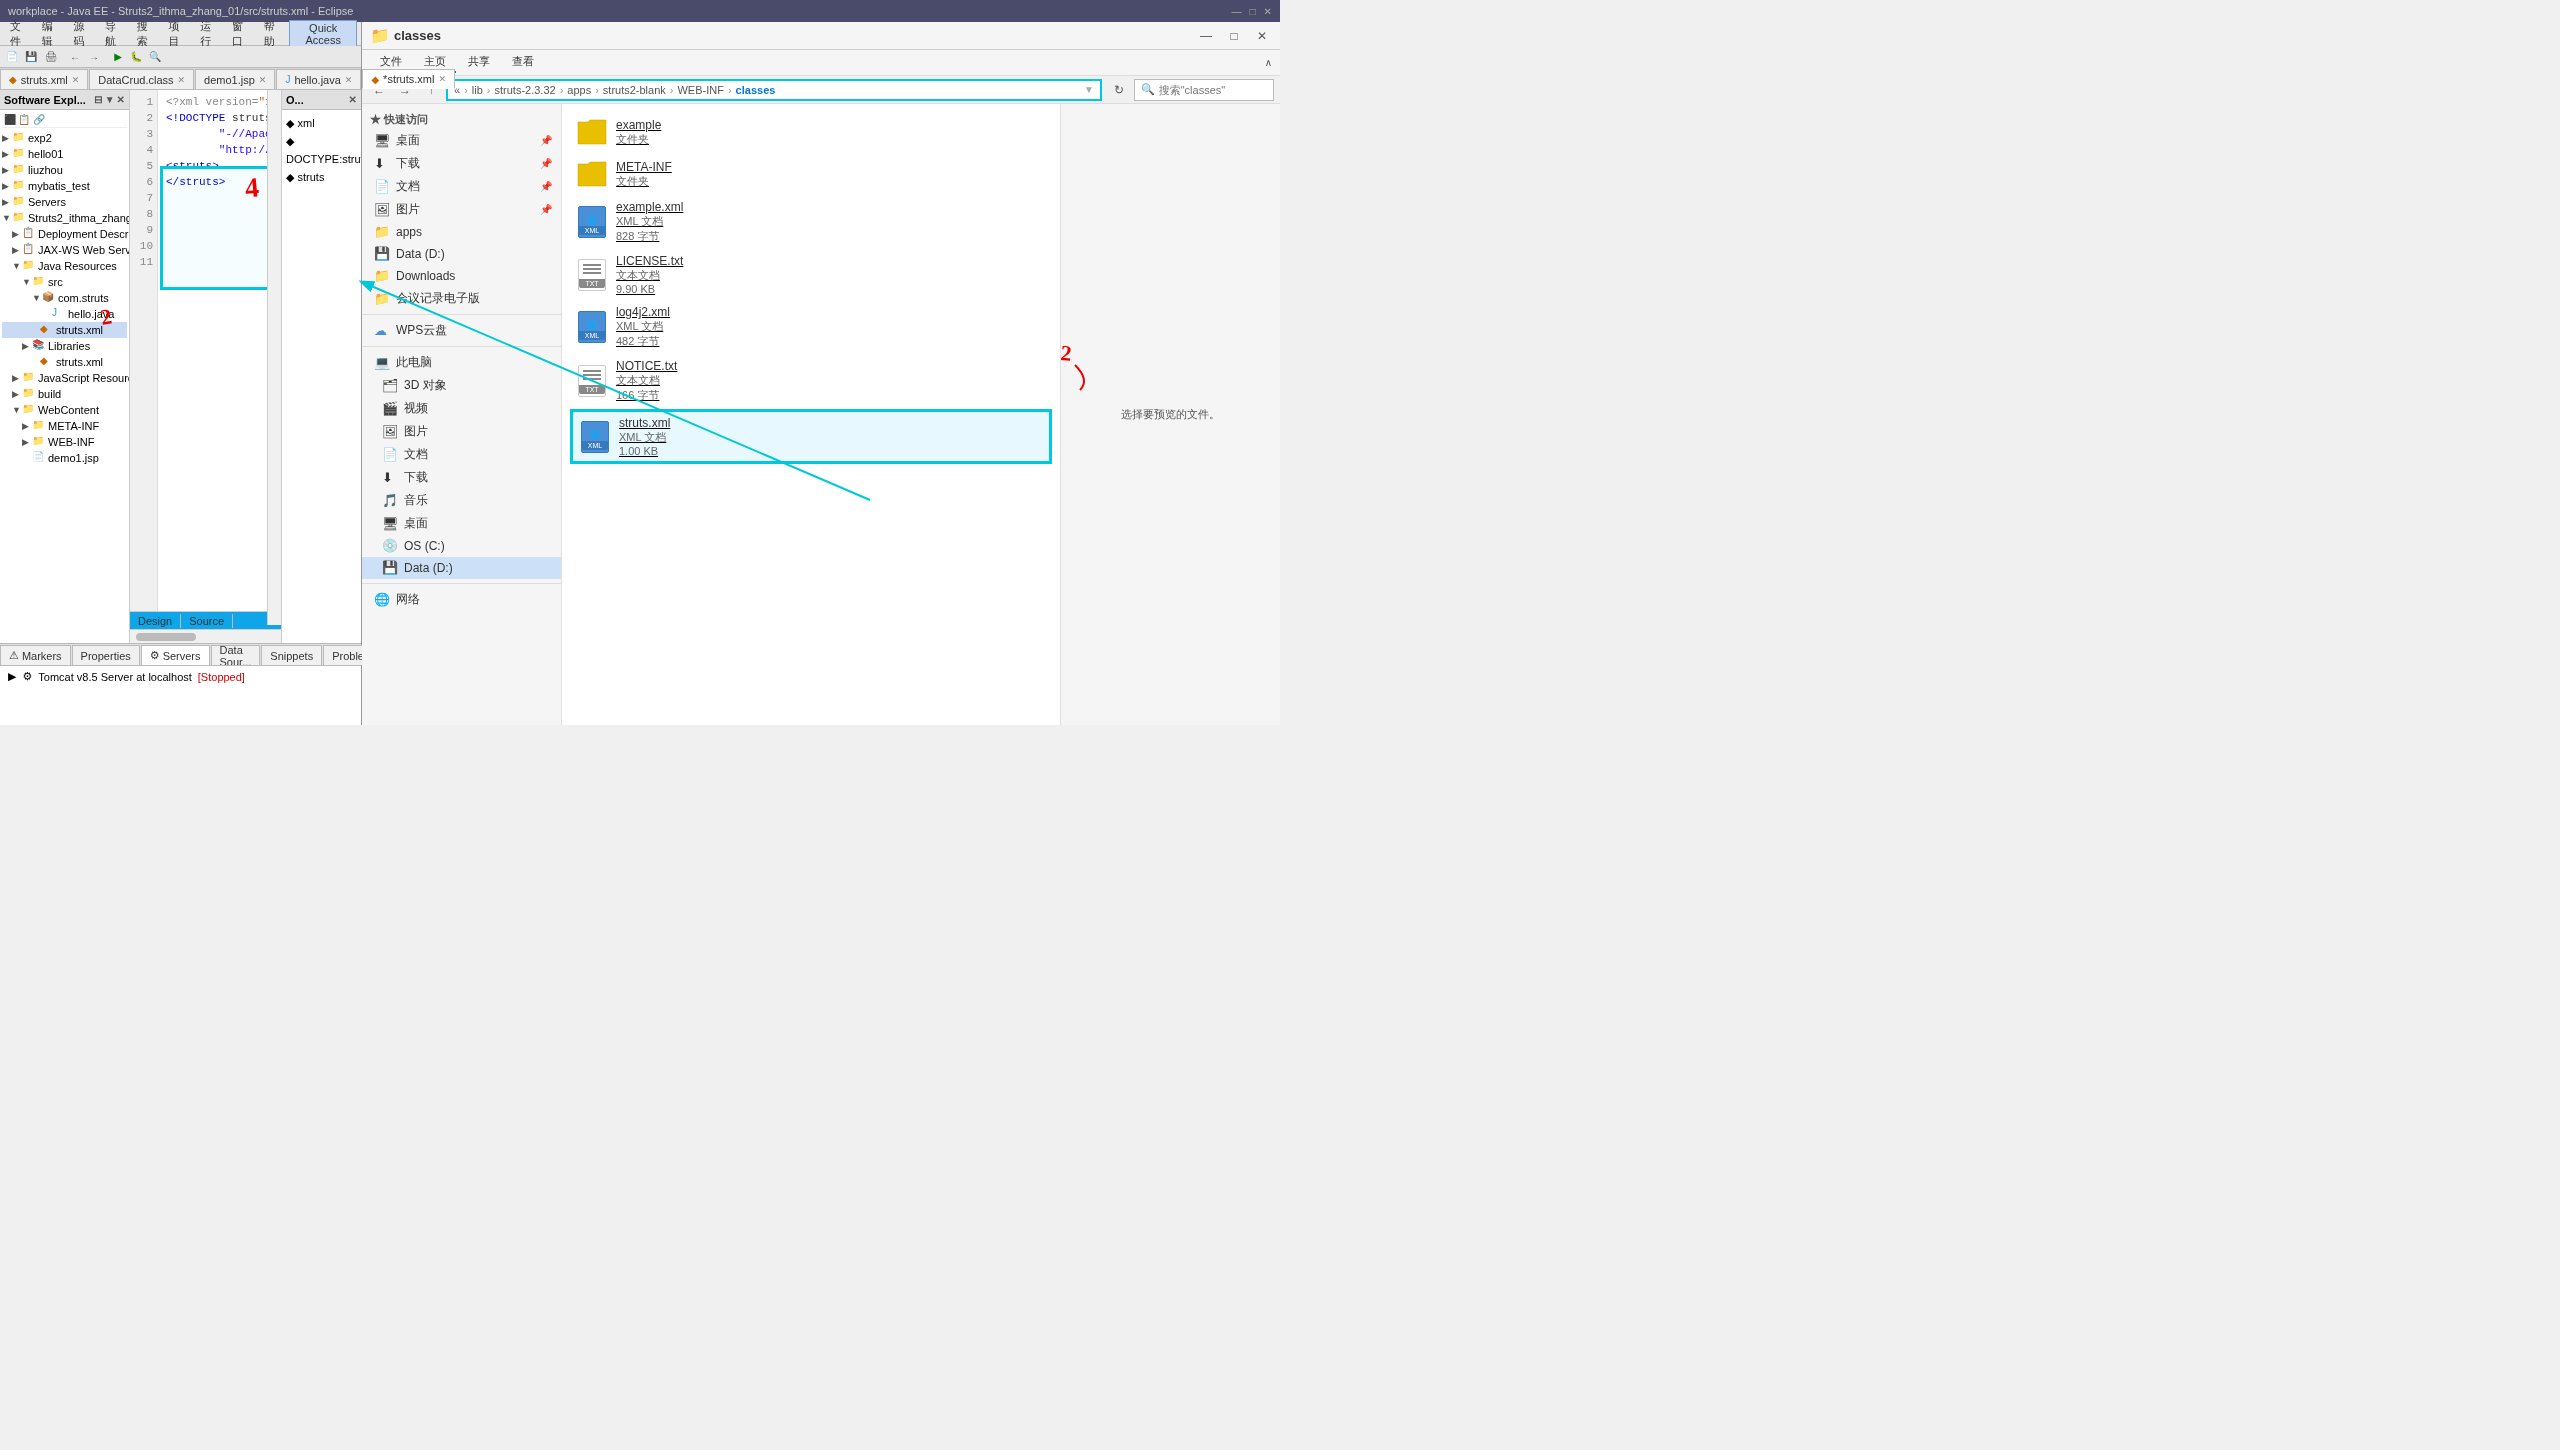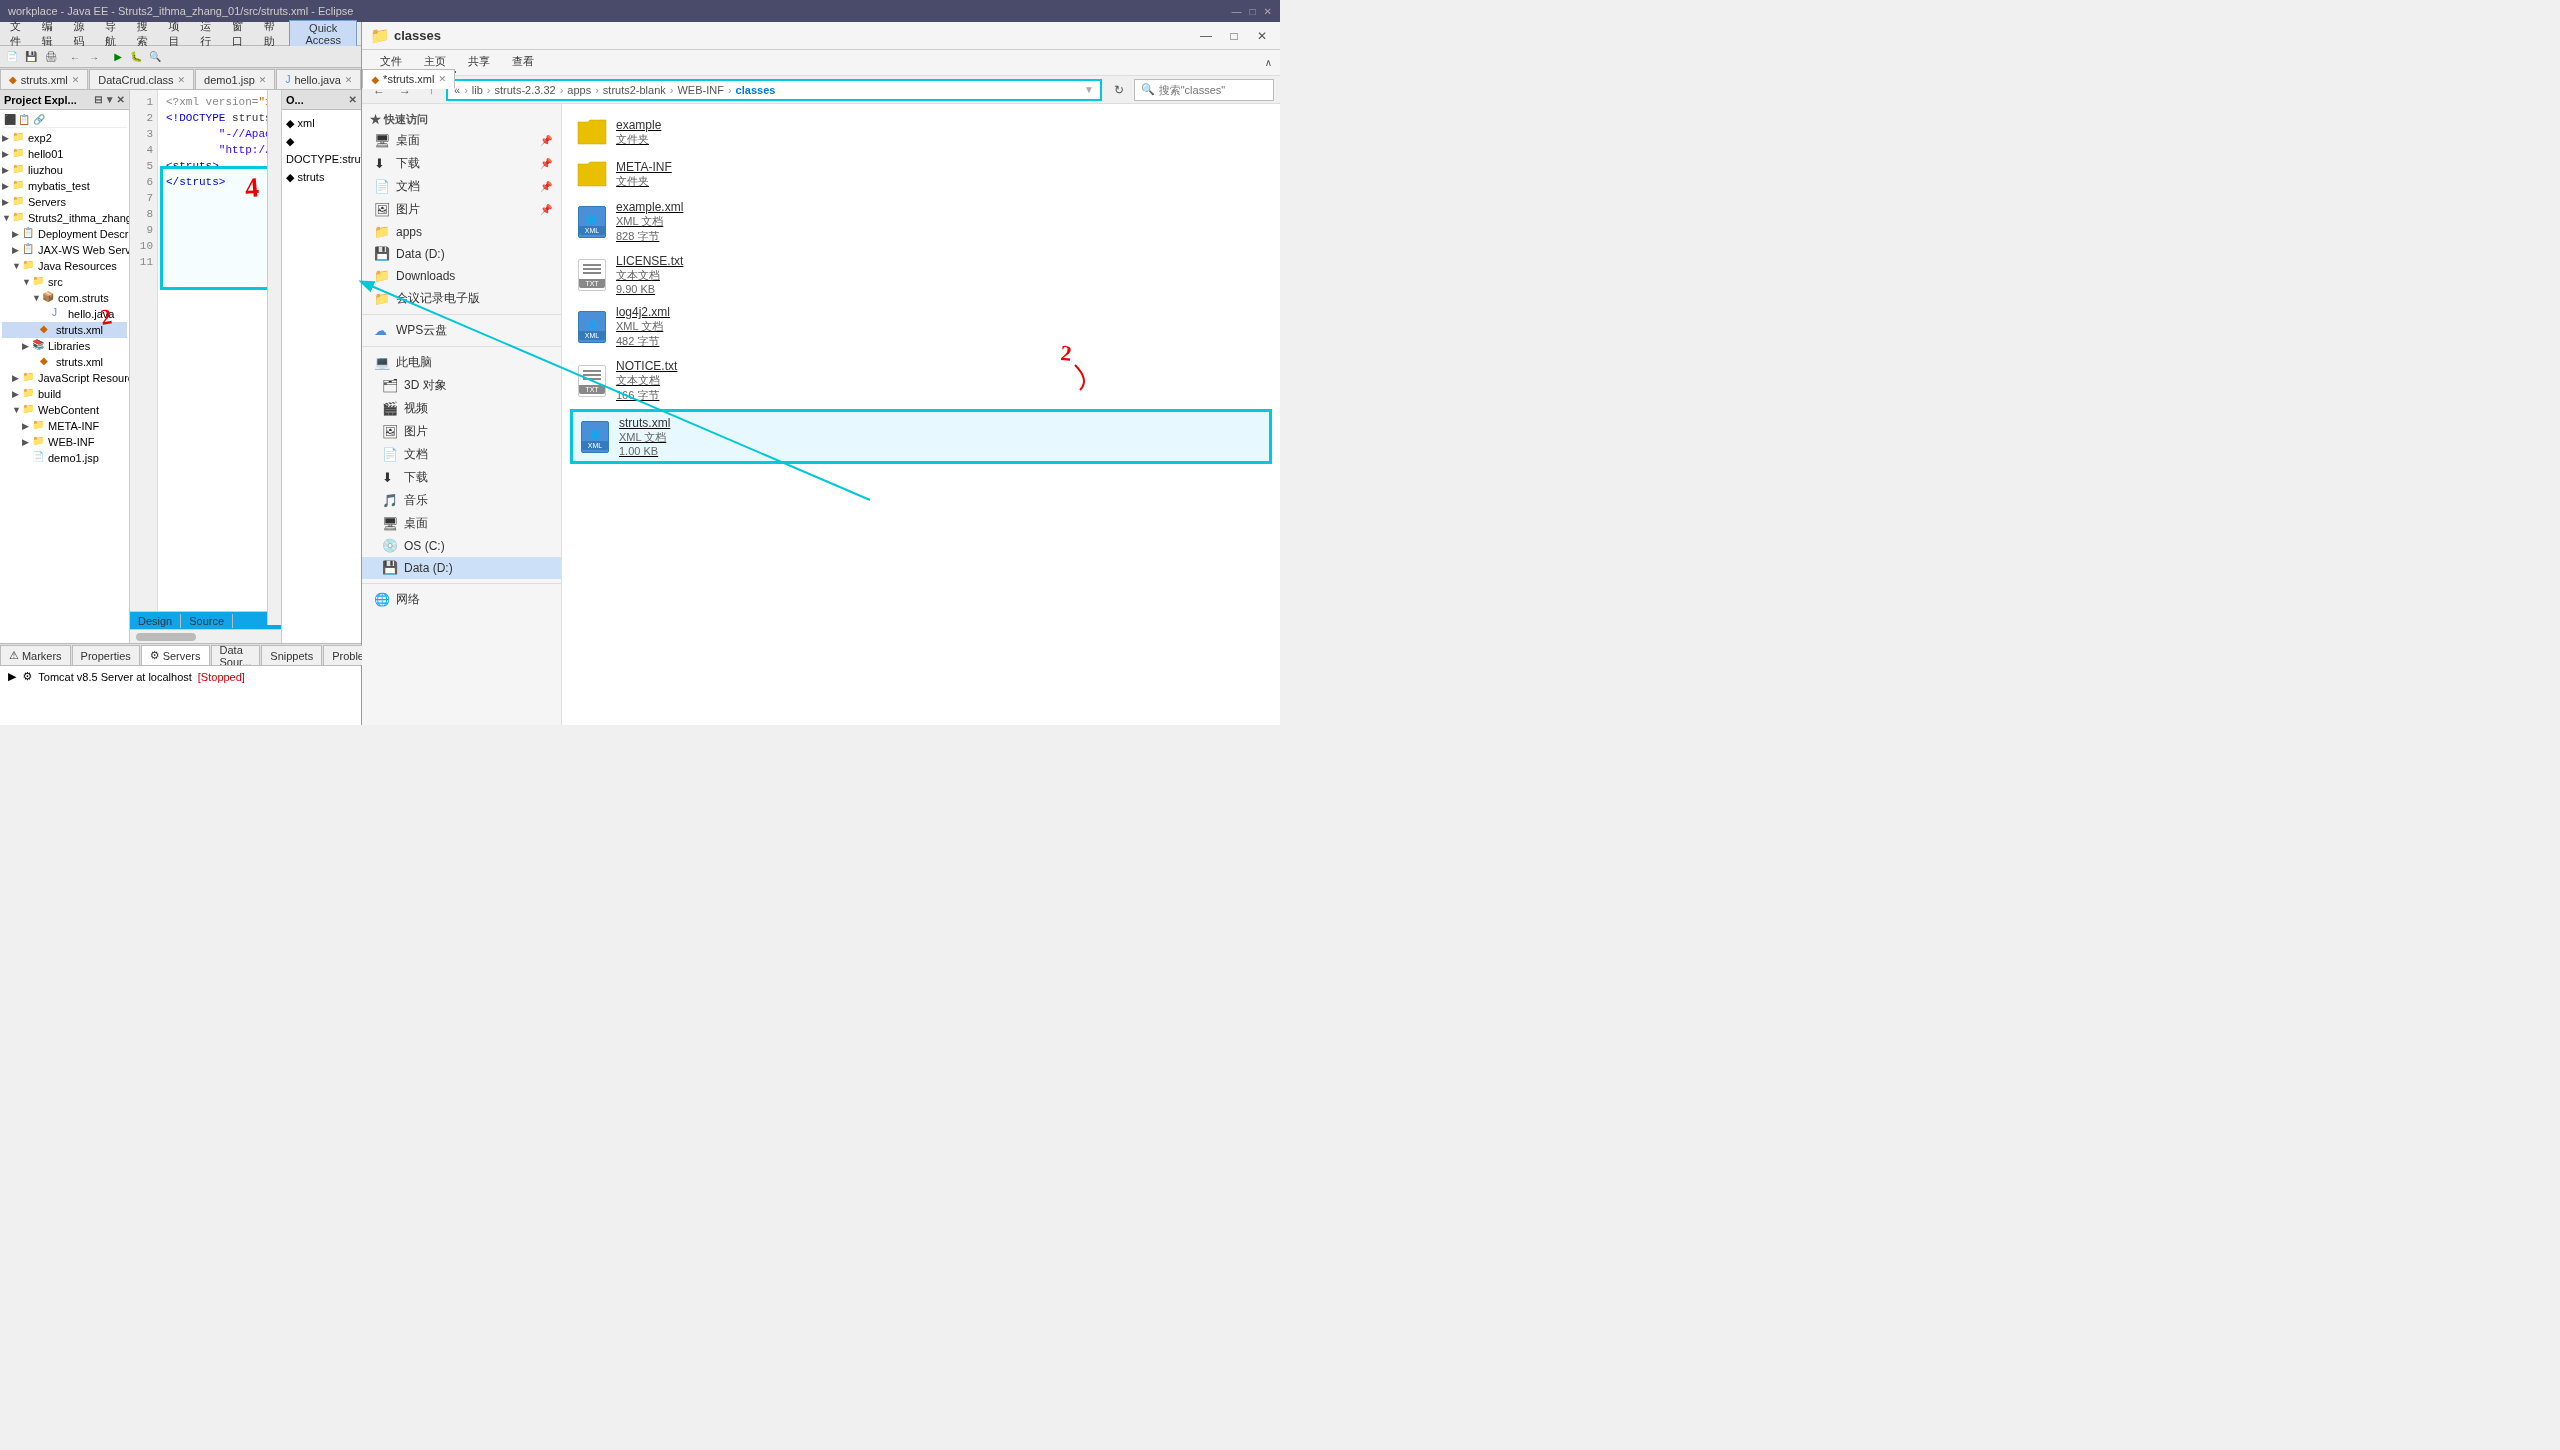--- a/index.html
+++ b/index.html
@@ -191,21 +191,21 @@
       <div class="editor-tab">
         <span>O...</span>
         <span class="close-x">✕</span>
       </div>
     </div>
 
     <div class="eclipse-content">
 
       <div class="project-explorer">
         <div class="panel-header">
-          <span>Project Expl...</span>
+          <span>Software Expl...</span>
           <div class="panel-header-icons">
             <span class="panel-icon">⊟</span>
             <span class="panel-icon">▼</span>
             <span class="panel-icon">✕</span>
           </div>
         </div>
         <div class="tree-content">
 
           <div style="display:flex; gap:2px; padding:2px; border-bottom:1px solid #eee; margin-bottom:2px;">
             <span class="panel-icon">⬛</span>
@@ -670,20 +670,23 @@
           <div class="file-info">
             <div class="file-name">struts.xml</div>
             <div class="file-type">XML 文档</div>
             <div class="file-size">1.00 KB</div>
           </div>
         </div>
 
 
       </div>
 
+      <div class="preview-panel">
+        <span>选择要预览的文件。</span>
+      </div>
     </div>
   </div>
 </div>
 
 <div class="connector-overlay">
   <svg width="1280" height="725" viewBox="0 0 1280 725">
 
     <line x1="870" y1="500" x2="362" y2="282" stroke="#00c8d8" stroke-width="2" marker-end="url(#arrowBlue)"></line>
 
     <text x="102" y="325" fill="#e00" font-size="22" font-weight="bold" font-family="cursive" transform="rotate(-10, 102, 325)">2</text>

